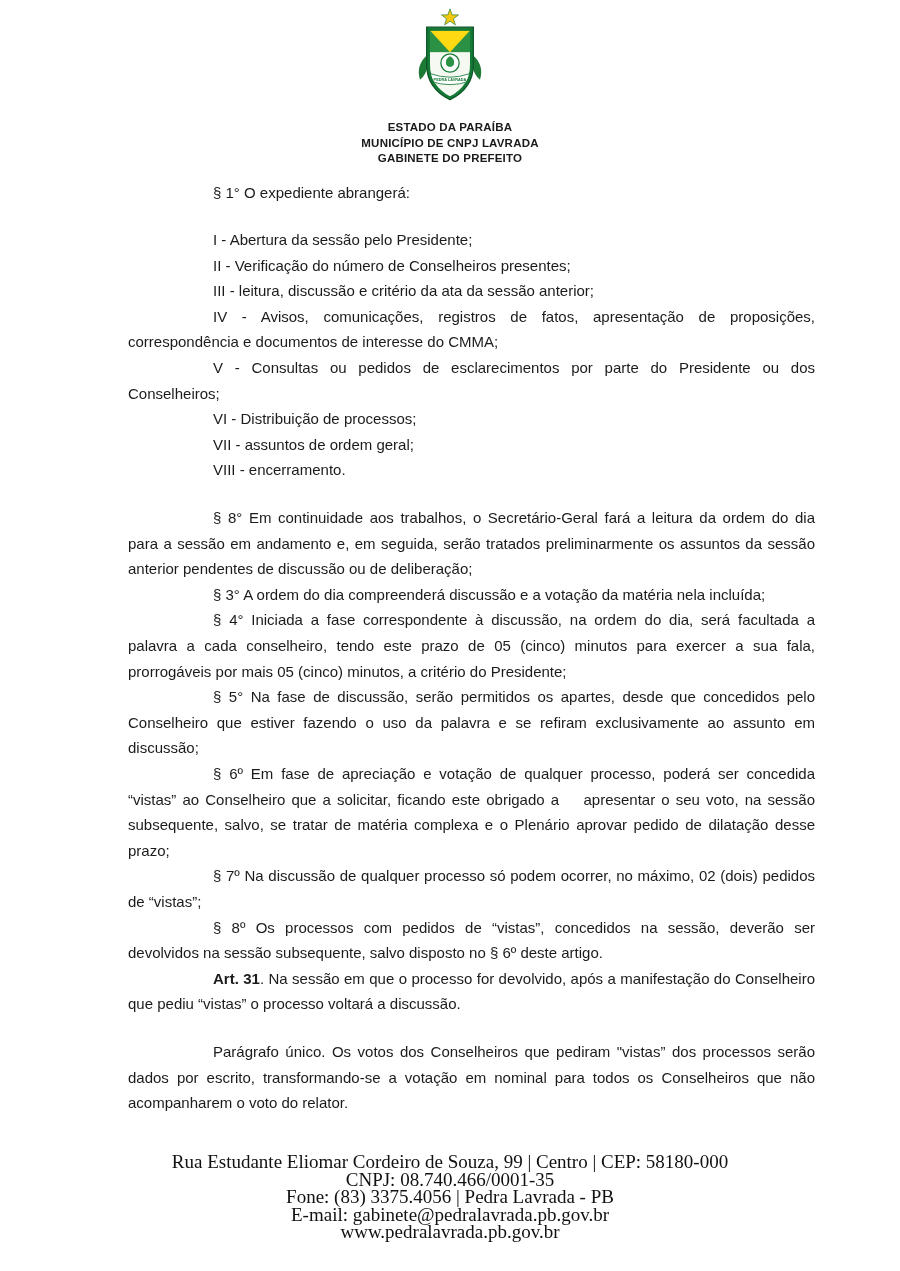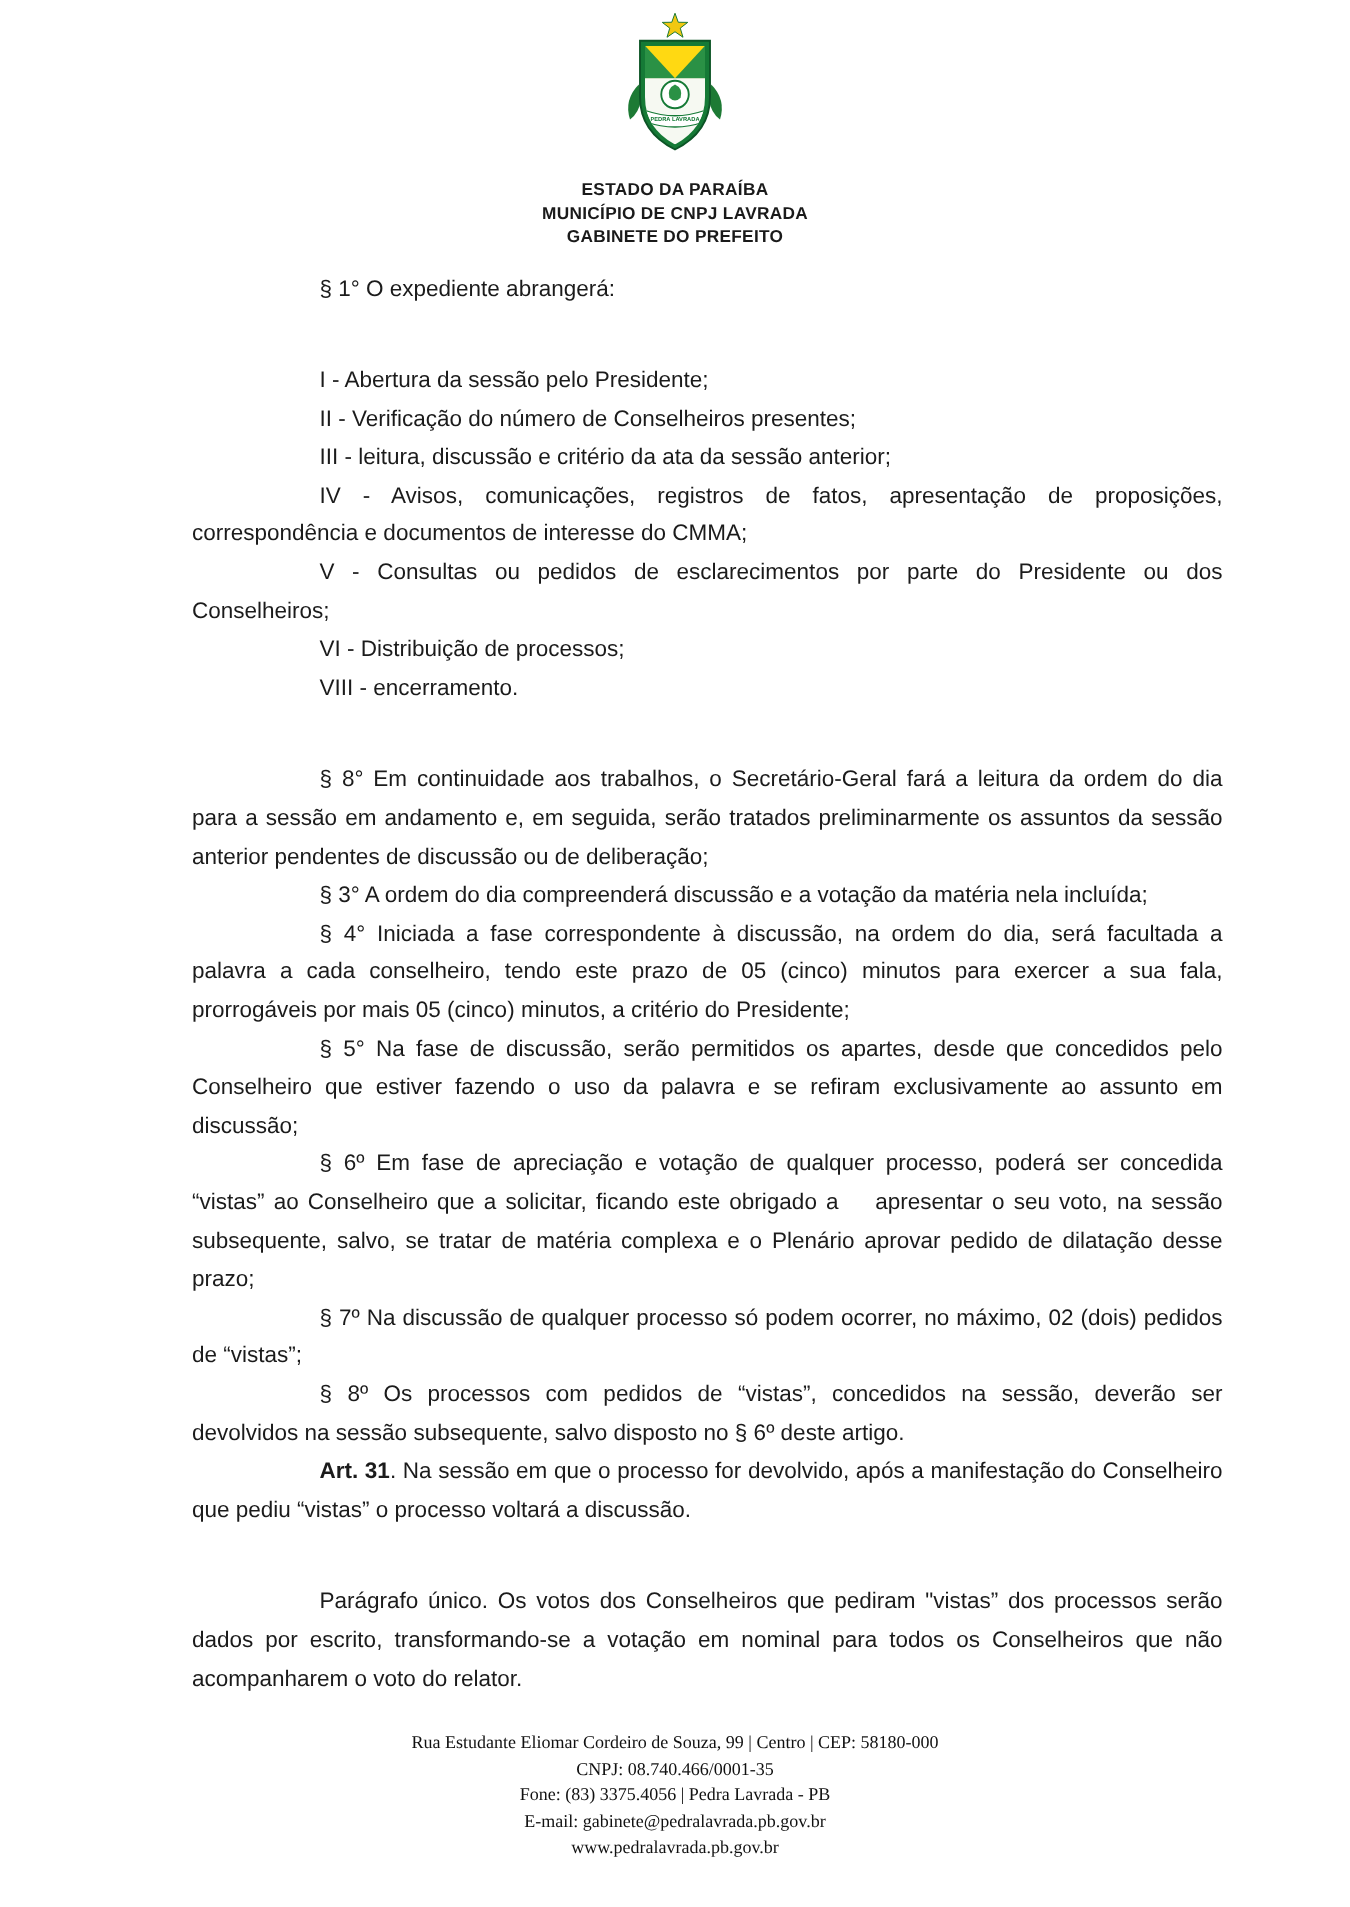--- a/index.html
+++ b/index.html
@@ -30,29 +30,29 @@
   .content {
     margin: 13px 85px 0 128px;
     font-size: 15px;
     line-height: 25.6px;
     text-align: justify;
   }
   .para {
     margin: 0;
     text-indent: 85px;
   }
-  .gap { margin-top: 36px; }
+  .gap { margin-top: 22px; }
   .doc-footer {
     position: absolute;
     left: 0;
     right: 0;
     bottom: 30px;
     text-align: center;
     font-family: "Liberation Serif", serif;
-    font-size: 12px;
+    font-size: 19px;
     line-height: 17.6px;
     color: #111111;
   }
 </style>
 </head>
 <body>
 
 <div class="page">
 
   <header class="doc-header">
@@ -88,20 +88,21 @@
 
   <main class="content">
     <p class="para">§ 1° O expediente abrangerá:</p>
 
     <p class="para gap">I - Abertura da sessão pelo Presidente;</p>
     <p class="para">II - Verificação do número de Conselheiros presentes;</p>
     <p class="para">III - leitura, discussão e critério da ata da sessão anterior;</p>
     <p class="para">IV - Avisos, comunicações, registros de fatos, apresentação de proposições, correspondência e documentos de interesse do CMMA;</p>
     <p class="para">V - Consultas ou pedidos de esclarecimentos por parte do Presidente ou dos Conselheiros;</p>
     <p class="para">VI - Distribuição de processos;</p>
+    <p class="para">VII - assuntos de ordem geral;</p>
     <p class="para">VIII - encerramento.</p>
 
     <p class="para gap">§ 8° Em continuidade aos trabalhos, o Secretário-Geral fará a leitura da ordem do dia para a sessão em andamento e, em seguida, serão tratados preliminarmente os assuntos da sessão anterior pendentes de discussão ou de deliberação;</p>
     <p class="para">§ 3° A ordem do dia compreenderá discussão e a votação da matéria nela incluída;</p>
     <p class="para">§ 4° Iniciada a fase correspondente à discussão, na ordem do dia, será facultada a palavra a cada conselheiro, tendo este prazo de 05 (cinco) minutos para exercer a sua fala, prorrogáveis por mais 05 (cinco) minutos, a critério do Presidente;</p>
     <p class="para">§ 5° Na fase de discussão, serão permitidos os apartes, desde que concedidos pelo Conselheiro que estiver fazendo o uso da palavra e se refiram exclusivamente ao assunto em discussão;</p>
     <p class="para">§ 6º Em fase de apreciação e votação de qualquer processo, poderá ser concedida “vistas” ao Conselheiro que a solicitar, ficando este obrigado a &nbsp;&nbsp; apresentar o seu voto, na sessão subsequente, salvo, se tratar de matéria complexa e o Plenário aprovar pedido de dilatação desse prazo;</p>
     <p class="para">§ 7º Na discussão de qualquer processo só podem ocorrer, no máximo, 02 (dois) pedidos de “vistas”;</p>
     <p class="para">§ 8º Os processos com pedidos de “vistas”, concedidos na sessão, deverão ser devolvidos na sessão subsequente, salvo disposto no § 6º deste artigo.</p>
 

